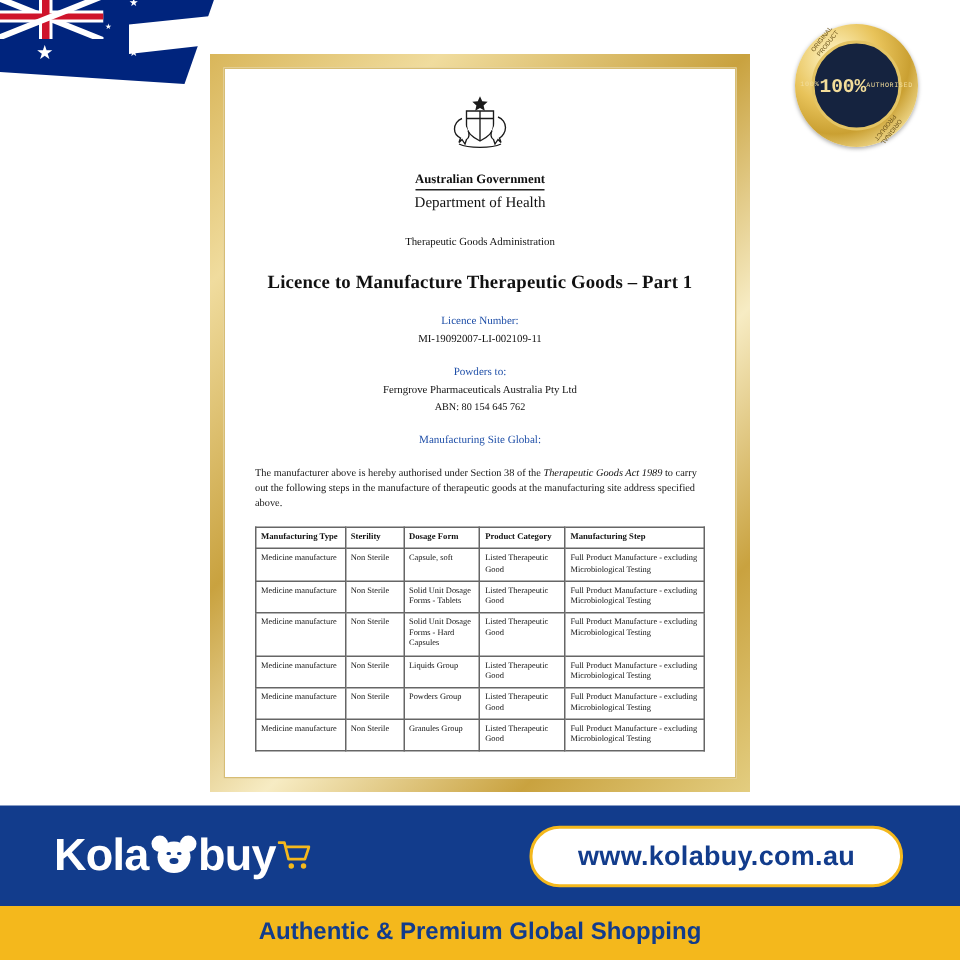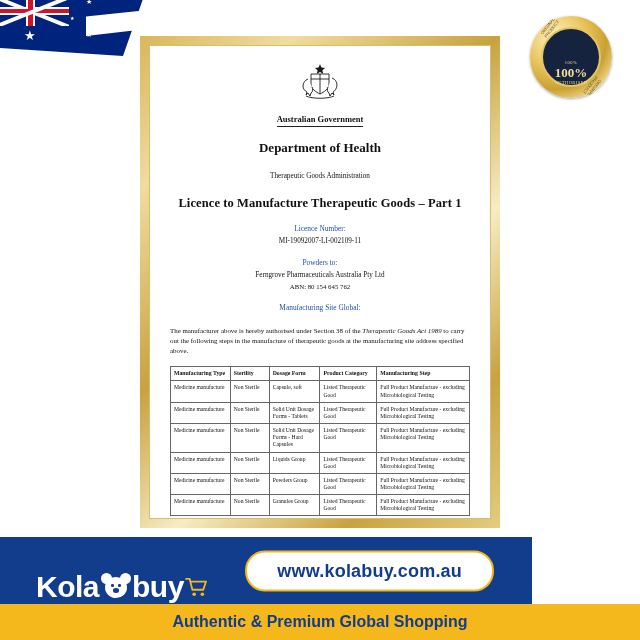--- a/index.html
+++ b/index.html
@@ -85,24 +85,24 @@
     background: radial-gradient(circle at 32% 28%, #fff6c9 0%, #e8c35a 38%, #caa032 62%, #f2dd94 82%, #b8902a 100%);
     box-shadow: 0 1px 3px rgba(0,0,0,.35);
     display: flex; align-items: center; justify-content: center;
   }
   .seal-inner {
     width: 60px; height: 60px;
     border-radius: 50%;
     background: #15233f;
     border: 2px solid #e4c463;
     color: #f3dd9a;
-    display: flex; flex-direction: column;
-    align-items: center; justify-content: flex-end;
-    text-align: center;
-    font-family: Liberation Serif, serif;
+    display: flex; 
+    align-items: center; justify-content: center;
+    text-align: center;
+    font-family: Liberation Mono, monospace;
   }
   .seal-top { font-size: 4.5px; letter-spacing: .5px; margin-bottom: 1px; }
   .seal-pct { font-size: 13px; font-weight: bold; line-height: 1; }
   .seal-auth { font-size: 4.5px; letter-spacing: .4px; margin-top: 1px; }
   .seal-ring-text {
     position: absolute;
     width: 82px; height: 82px;
     top: 0; left: 0;
     font-size: 4.6px;
     color: #6b531a;
@@ -133,21 +133,21 @@
 
   .coat { width: 100%; text-align: center; }
   .coat svg { display: inline-block; }
 
   .gov-block { text-align: center; margin-top: 2px; }
   .gov-name {
     font-size: 8.5px; font-weight: bold; color: #111;
     border-bottom: 1px solid #222;
     display: inline-block; padding-bottom: 2px;
   }
-  .gov-dept { font-size: 13px; font-weight: bold; color: #111; margin-top: 13px; }
+  .gov-dept { font-size: 10px; font-weight: normal; color: #111; margin-top: 3px; }
   .gov-tga { font-size: 7.2px; color: #111; margin-top: 16px; }
 
   .doc-title {
     text-align: center;
     font-size: 12.5px;
     font-weight: bold;
     color: #111;
     margin-top: 16px;
     letter-spacing: .1px;
   }
@@ -218,24 +218,24 @@
   col.c1 { width: 20%; }
   col.c2 { width: 13%; }
   col.c3 { width: 17%; }
   col.c4 { width: 19%; }
   col.c5 { width: 31%; }
 
   
   .footer-blue {
     position: absolute;
     left: 0; bottom: 36px;
-    width: 532px; height: 67px;
+    width: 640px; height: 67px;
     background: #123c8c;
     display: flex;
-    align-items: flex-end;
+    align-items: center;
   }
   .brand {
     margin-left: 36px;
     display: flex; align-items: center;
     color: #fff;
     font-family: "Liberation Sans", sans-serif;
     font-weight: bold;
     font-size: 30px;
     letter-spacing: -0.5px;
   }

